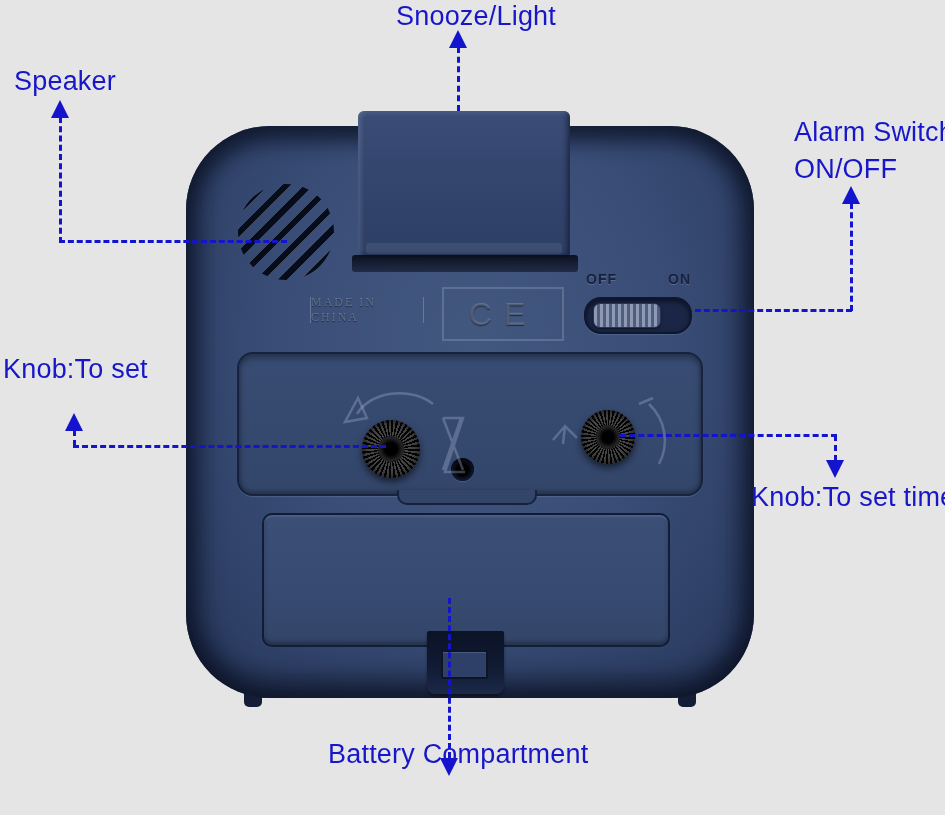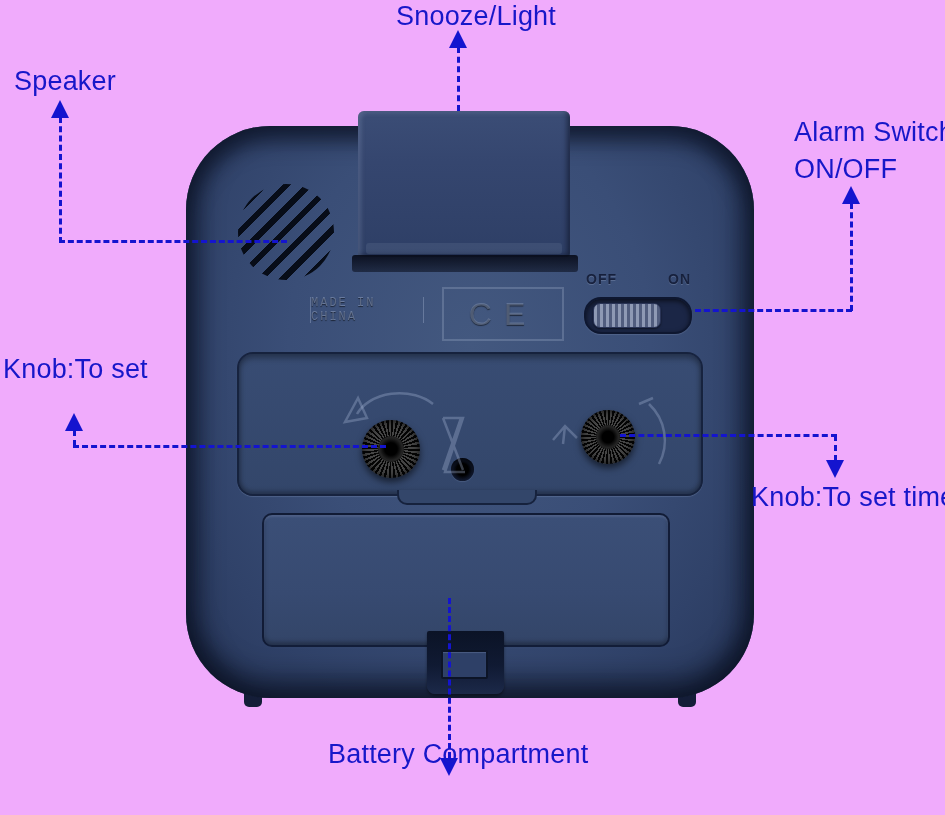--- a/index.html
+++ b/index.html
@@ -1,16 +1,16 @@
 <!DOCTYPE html>
 <html><head>
 <meta charset="utf-8">
 <style>
   html,body{margin:0;padding:0;background:#fff;}
-  .stage{position:relative;width:945px;height:815px;background:#f0abfc;overflow:hidden;
+  .stage{position:relative;width:945px;height:815px;background:#e5e5e5;overflow:hidden;
          font-family:"Liberation Sans",sans-serif;}
   
   .lbl{position:absolute;color:#1717c9;font-size:27px;font-weight:400;letter-spacing:0.2px;
        white-space:nowrap;z-index:6;}
   .lbl .line{display:block;}
   .lbl-snooze{left:396px;top:1px;}
   .lbl-speaker{left:14px;top:66px;}
   .lbl-alarm{left:794px;top:114px;line-height:37px;}
   .lbl-knob-alarm{left:3px;top:350px;line-height:38px;}
   .lbl-knob-time{left:751px;top:482px;}
@@ -57,21 +57,21 @@
     box-shadow:inset 3px 2px 4px rgba(160,175,205,.25),inset -3px -2px 5px rgba(8,12,28,.5);}
   .snooze-hinge{position:absolute;left:8px;bottom:3px;right:8px;height:11px;
     background:rgba(190,205,230,.10);border-radius:3px;}
   .snooze-shadow{position:absolute;left:352px;top:255px;width:226px;height:17px;z-index:2;
     background:linear-gradient(180deg,rgba(8,12,26,.92),rgba(8,12,26,.55));border-radius:3px;}
   .speaker{position:absolute;left:52px;top:58px;width:96px;height:96px;border-radius:50%;
     background:repeating-linear-gradient(135deg,rgba(3,7,16,.92) 0 6px,rgba(0,0,0,0) 6px 16px);}
   .engrave-made{position:absolute;left:124px;top:171px;width:112px;height:26px;
     display:flex;align-items:center;justify-content:center;
     border-left:1px solid rgba(160,175,205,.4);border-right:1px solid rgba(160,175,205,.4);
-    color:rgba(165,180,210,.45);font-family:Liberation Mono, monospace;font-size:12px;
+    color:rgba(165,180,210,.45);font-family:Liberation Serif, serif;font-size:12px;
     letter-spacing:2px;text-shadow:0 1px 1px rgba(0,0,0,.55);}
   .engrave-ce{position:absolute;left:256px;top:161px;width:118px;height:50px;
     border:2px solid rgba(155,170,200,.32);display:flex;align-items:center;justify-content:center;
     color:rgba(155,170,200,.38);font-size:32px;letter-spacing:12px;
     text-shadow:0 1px 1px rgba(0,0,0,.5);}
   .engrave-off{position:absolute;left:400px;top:145px;font-size:14px;font-weight:700;
     color:rgba(14,22,48,.85);letter-spacing:1px;text-shadow:0 1px 0 rgba(165,180,210,.28);}
   .engrave-on{position:absolute;left:482px;top:145px;font-size:14px;font-weight:700;
     color:rgba(14,22,48,.85);letter-spacing:1px;text-shadow:0 1px 0 rgba(165,180,210,.28);}
   .switch{position:absolute;left:398px;top:171px;width:104px;height:33px;border-radius:17px;

